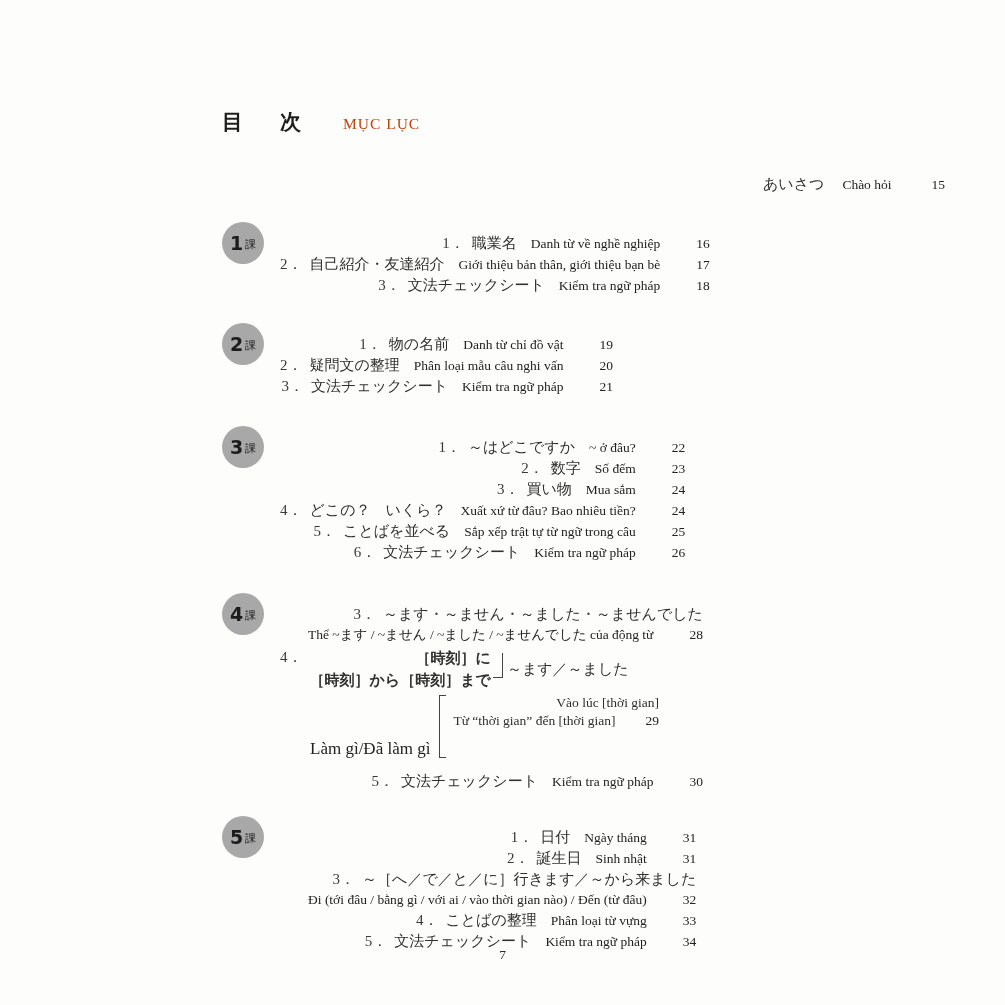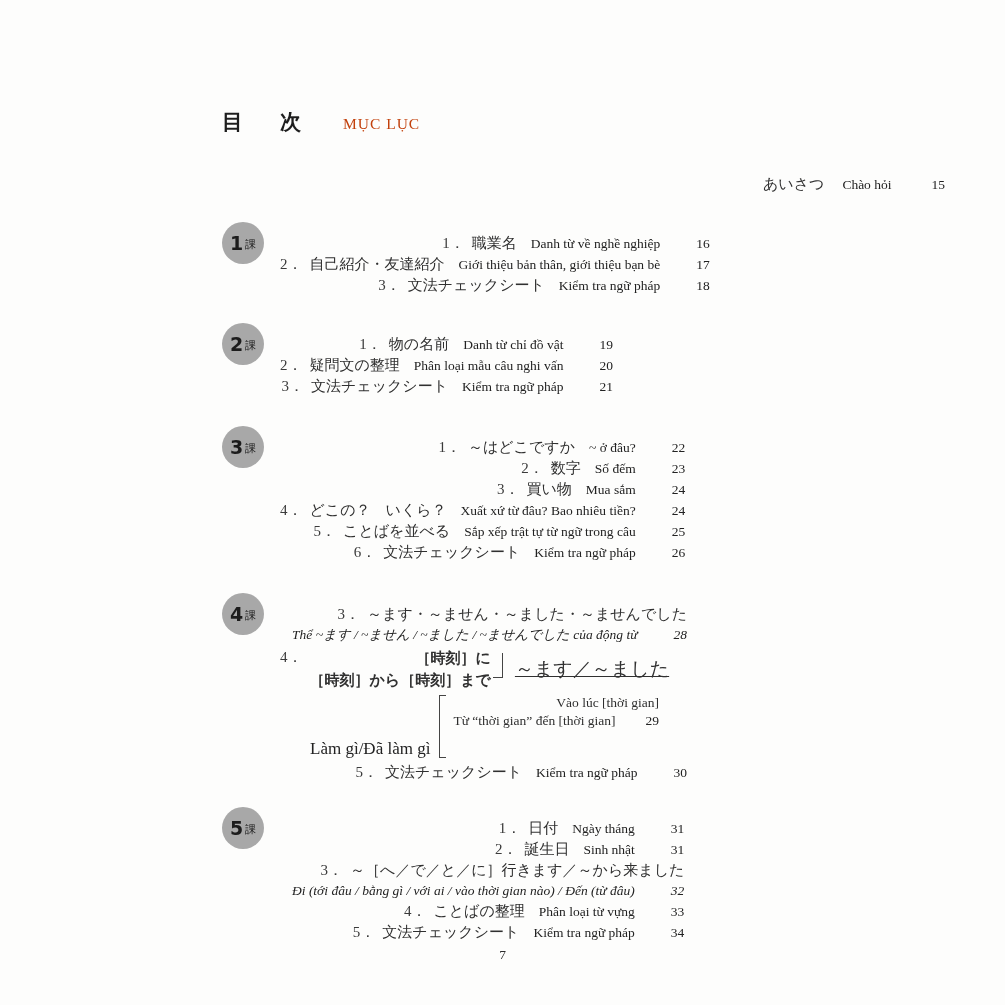--- a/index.html
+++ b/index.html
@@ -60,33 +60,33 @@
     color: var(--badge_text);
     display: flex; align-items: center; justify-content: center;
     flex-shrink: 0;
     margin-right: 16px;
     font-family: "DejaVu Sans", "Liberation Sans", sans-serif;
   }
   .badge .bnum { font-size: 19px; font-weight: bold; line-height: 1; }
   .badge .bsuf { font-size: 11px; line-height: 1; margin-left: 2px; margin-top: 2px; }
   .items { padding-top: 11px; }
   .row { line-height: 20px; white-space: nowrap; }
-  .row.sub { margin-left: 12px; font-style: italic; }
+  .row.sub { margin-left: 28px; }
   
   .jbracket-row { display: flex; margin-top: 2px; }
   .jbracket-row .num { line-height: 20px; }
   .jp-stack .row { line-height: 21px; font-weight: bold; }
   .jcorner {
     width: 10px; height: 25px;
     border-right: 1.5px solid #444;
     border-bottom: 1.5px solid #444;
     align-self: flex-start;
     margin: 6px 0 0 2px;
   }
-  .jresult { align-self: center; margin-left: 12px; font-size: 19px; color: #303030; text-decoration: underline; }
+  .jresult { align-self: center; margin-left: 4px; font-size: 15px; color: #303030; }
   .vbracket-row { display: flex; margin: 3px 0 2px 30px; }
   .vlabel { align-self: center; font-size: 17px; color: #222; margin-top: 45px; }
   .vbracket {
     width: 7px;
     border-left: 1.5px solid #444;
     border-top: 1.5px solid #444;
     border-bottom: 1.5px solid #444;
     align-self: stretch;
     margin: 1px 7px 1px 9px;
   }
@@ -202,21 +202,21 @@
         <div class="jresult">～ます／～ました</div>
       </div>
       <div class="vbracket-row">
         <span class="vlabel">Làm gì/Đã làm gì</span>
         <div class="vbracket"></div>
         <div class="vi-stack">
           <div class="row"><span>Vào lúc [thời gian]</span></div>
           <div class="row"><span>Từ “thời gian” đến [thời gian]</span><span class="pg">29</span></div>
         </div>
       </div>
-      <div class="row" style="margin-top:3px">
+      <div class="row" style="margin-top:12px">
         <span class="num">5．</span><span class="jp">文法チェックシート</span><span class="vi">Kiểm tra ngữ pháp</span><span class="pg">30</span>
       </div>
     </div>
   </section>
 
   <section class="lesson l5">
     <div class="badge">
       <span class="bnum">5</span>
         <span class="bsuf">課</span>
     </div>

